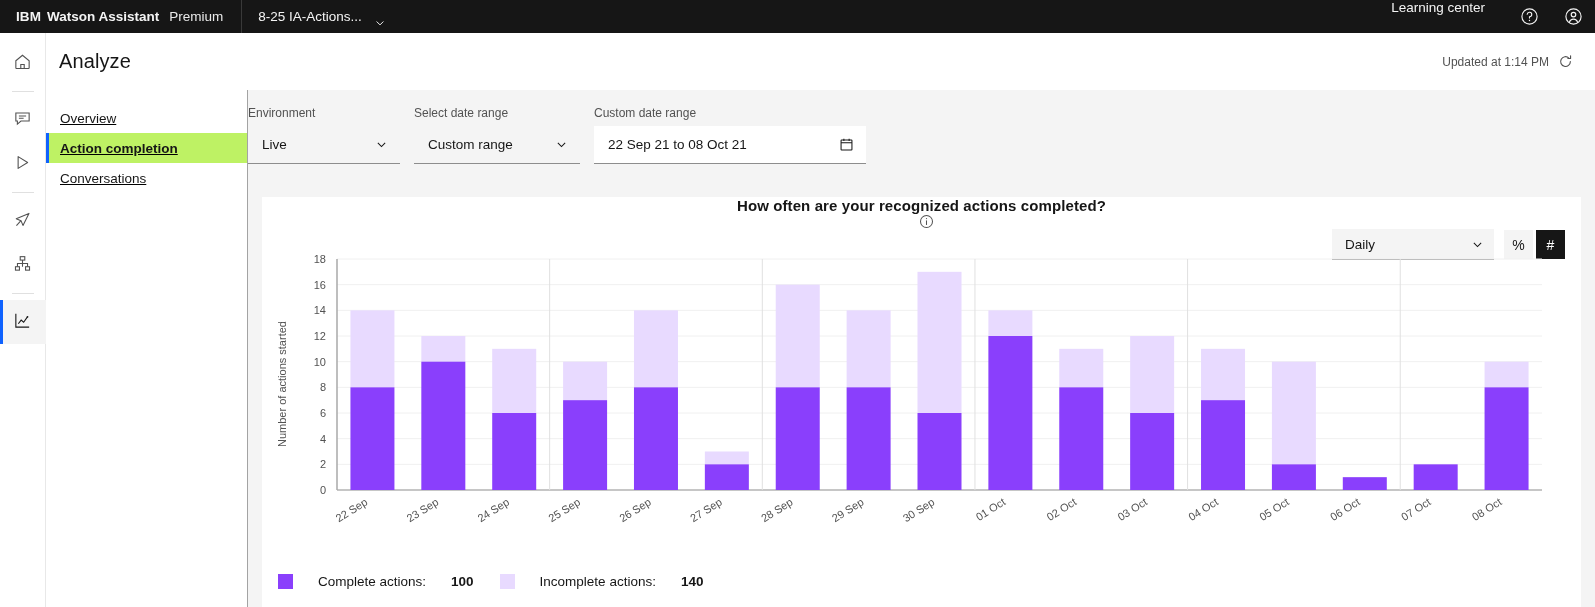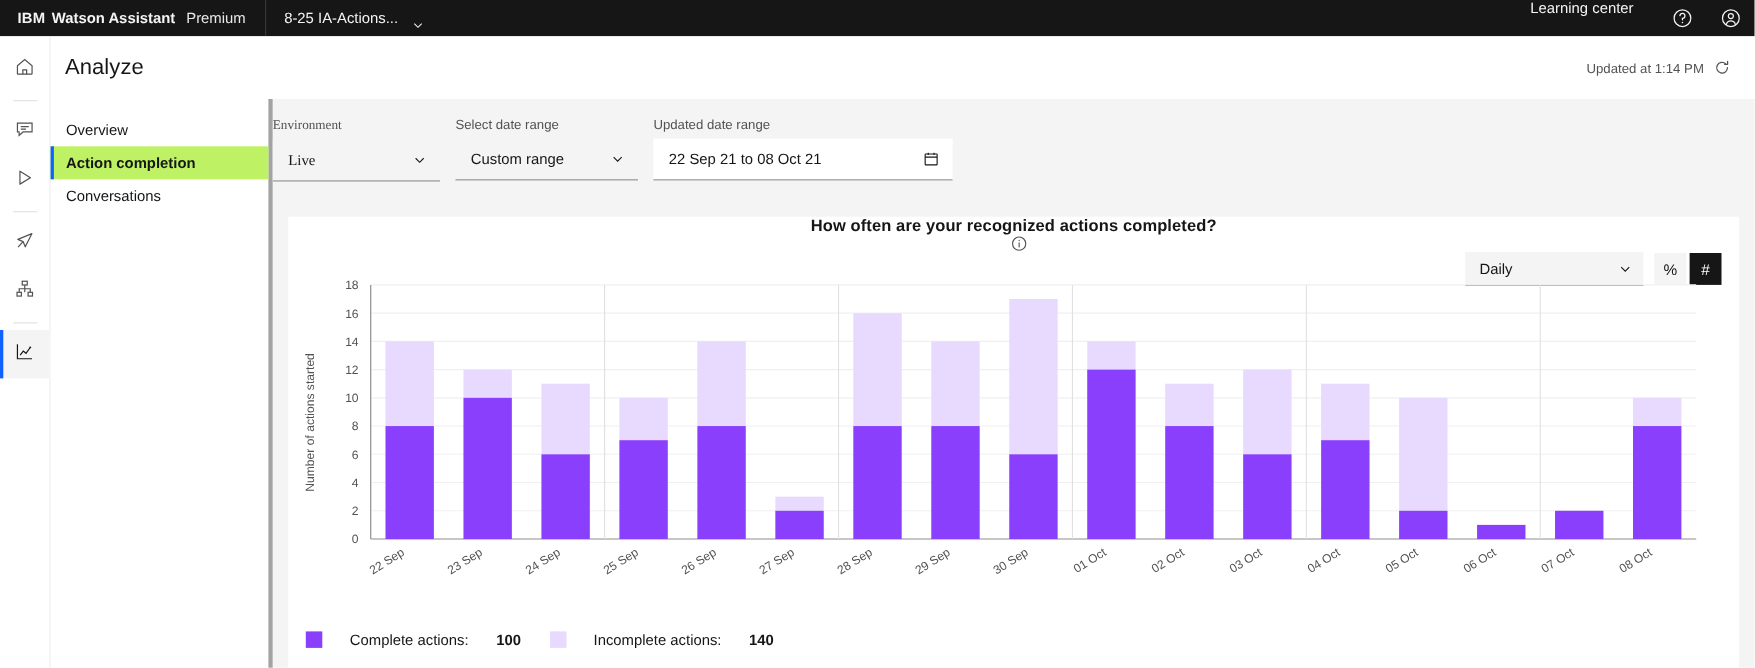--- a/index.html
+++ b/index.html
@@ -88,22 +88,23 @@
     padding-right: 22px;
   }
   .updated-text { font-size: 12px; color: #525252; white-space: nowrap; }
   .refresh-btn { cursor: pointer; display: flex; align-items: center; color: #525252; }
 
   
   .subnav {
     position: absolute; top: 90px; left: 46px;
     width: 202px; height: 517px;
     background: #ffffff;
-    border-right: 4px solid #a3a3a3;
+    border-right: 1px solid #a3a3a3;
     padding-top: 13px;
+    text-decoration: underline;
   }
   .subnav-item {
     height: 30px; display: flex; align-items: center;
     padding-left: 14px; font-size: 13.5px; color: #161616;
     cursor: pointer; position: relative;
   }
   .subnav-item.active {
     background: #bef264; font-weight: 700;
   }
   .subnav-item.active::before {
@@ -304,21 +305,21 @@
     <span>Action completion</span>
   </div>
   <div class="subnav-item">
     <span>Conversations</span>
   </div>
 </div>
 
 <div class="main">
 
   <div class="filters">
-    <div class="field-group" style="margin-left:0; width:152px;font-family:Liberation Serif, serif;">
+    <div class="field-group" style="margin-left:0; width:152px;">
       <span class="field-label">Environment</span>
       <div class="select-box" style="width:152px;">
         <span class="sv">Live</span>
         <span class="chev-down">
           <svg width="13" height="13" viewBox="0 0 16 16" fill="none" stroke="#161616" stroke-width="1.25">
             <path d="M3.5 6 L8 10.5 L12.5 6"></path>
           </svg>
         </span>
       </div>
     </div>
@@ -329,21 +330,21 @@
         <span class="sv">Custom range</span>
         <span class="chev-down">
           <svg width="13" height="13" viewBox="0 0 16 16" fill="none" stroke="#161616" stroke-width="1.25">
             <path d="M3.5 6 L8 10.5 L12.5 6"></path>
           </svg>
         </span>
       </div>
     </div>
 
     <div class="field-group" style="margin-left:14px; width:272px;">
-      <span class="field-label">Updated date range</span>
+      <span class="field-label">Custom date range</span>
       <div class="date-box" style="width:272px;">
         <span class="dv">22 Sep 21 to 08 Oct 21</span>
         <span style="display:flex;align-items:center;">
           <svg width="15" height="15" viewBox="0 0 16 16" fill="none" stroke="#161616" stroke-width="1.1">
             <rect x="2.2" y="3.2" width="11.6" height="10.6" rx="0.6"></rect>
             <path d="M2.2 6.2h11.6M5.2 1.9v2.3M10.8 1.9v2.3"></path>
           </svg>
         </span>
       </div>
     </div>

